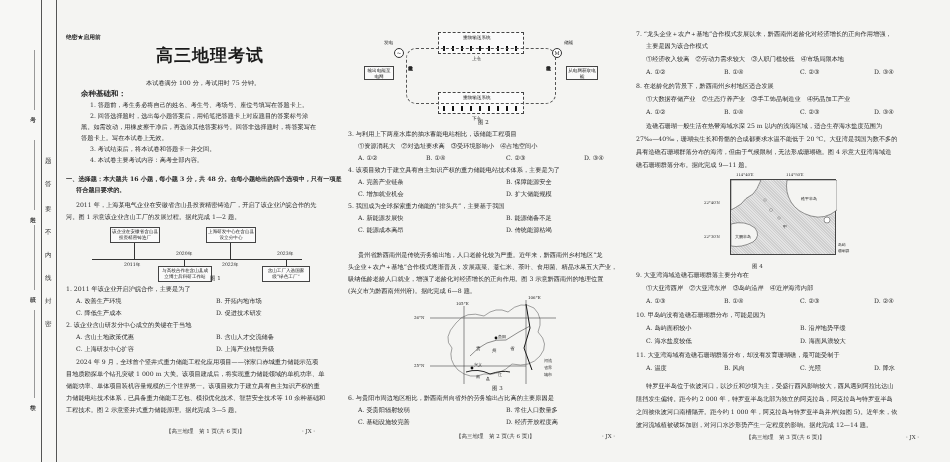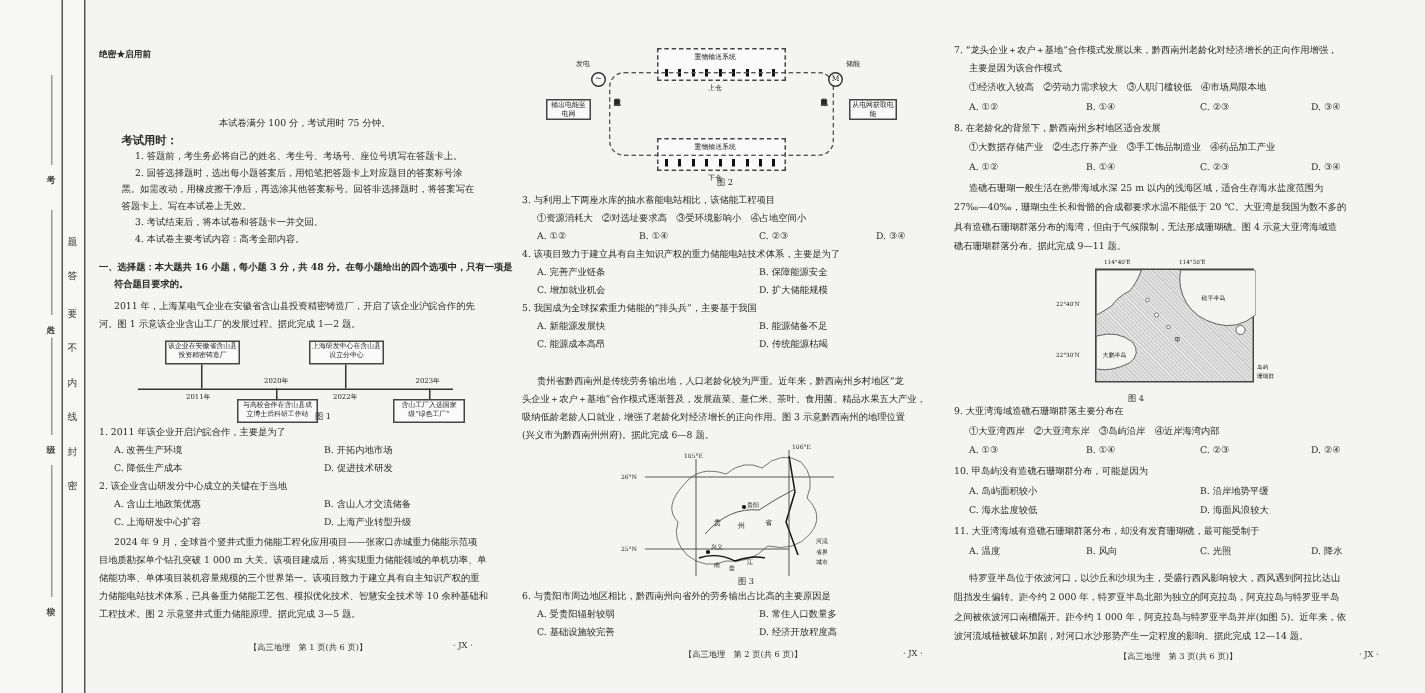--- a/index.html
+++ b/index.html
@@ -53,22 +53,23 @@
   <span class="seal" style="top:205px">要</span>
   <span class="seal" style="top:228px">不</span>
   <span class="seal" style="top:251px">内</span>
   <span class="seal" style="top:274px">线</span>
   <span class="seal" style="top:297px">封</span>
   <span class="seal" style="top:320px">密</span>
 </div>
 
 <div class="page p1">
   <span class="t b" style="left:2px;top:33px;font-size:5.8px">绝密★启用前</span>
+  <div class="title" style="left:92px;top:44px">高三地理考试</div>
   <span class="t" style="left:82px;top:79px">本试卷满分 100 分，考试用时 75 分钟。</span>
-  <span class="t h" style="left:17px;top:90px">考试用时：</span>
+  <span class="t h" style="left:17px;top:90px">余种基础和：</span>
   <span class="t" style="left:26px;top:101px">1. 答题前，考生务必将自己的姓名、考生号、考场号、座位号填写在答题卡上。</span>
   <span class="t" style="left:26px;top:112px">2. 回答选择题时，选出每小题答案后，用铅笔把答题卡上对应题目的答案标号涂</span>
   <span class="t" style="left:17px;top:123px">黑。如需改动，用橡皮擦干净后，再选涂其他答案标号。回答非选择题时，将答案写在</span>
   <span class="t" style="left:17px;top:134px">答题卡上。写在本试卷上无效。</span>
   <span class="t" style="left:26px;top:145px">3. 考试结束后，将本试卷和答题卡一并交回。</span>
   <span class="t" style="left:26px;top:156px">4. 本试卷主要考试内容：高考全部内容。</span>
 
   <span class="t b" style="left:2px;top:175px">一、选择题：本大题共 16 小题，每小题 3 分，共 48 分。在每小题给出的四个选项中，只有一项是</span>
   <span class="t b" style="left:12px;top:186px">符合题目要求的。</span>
 

